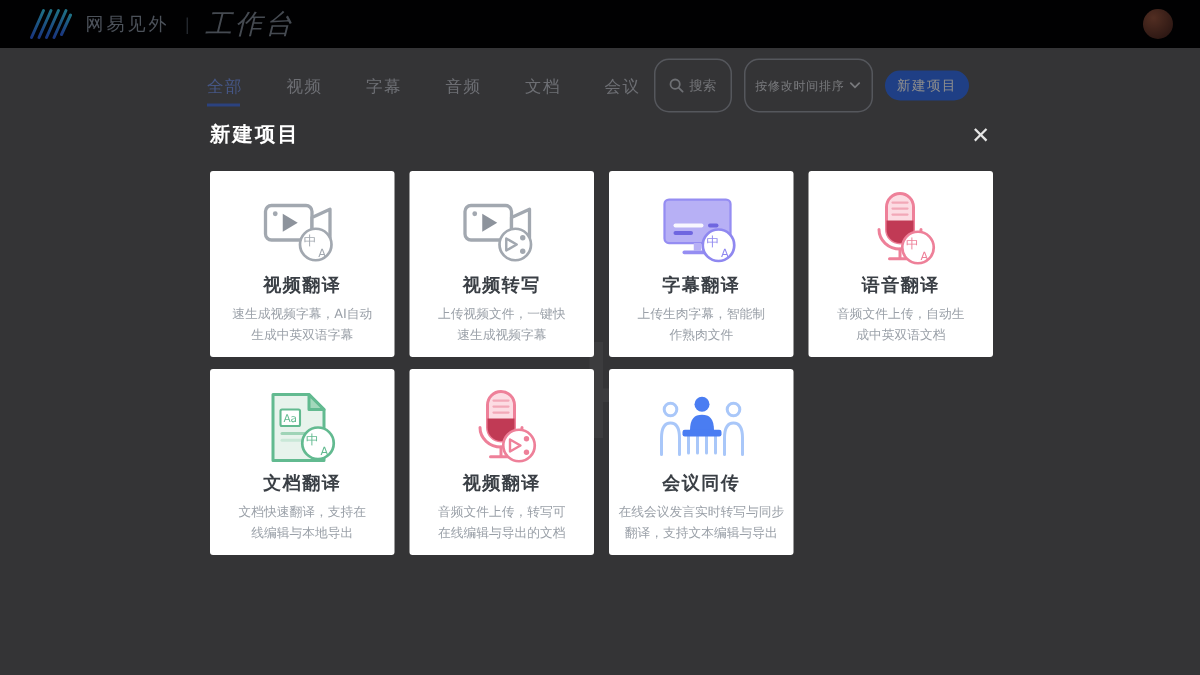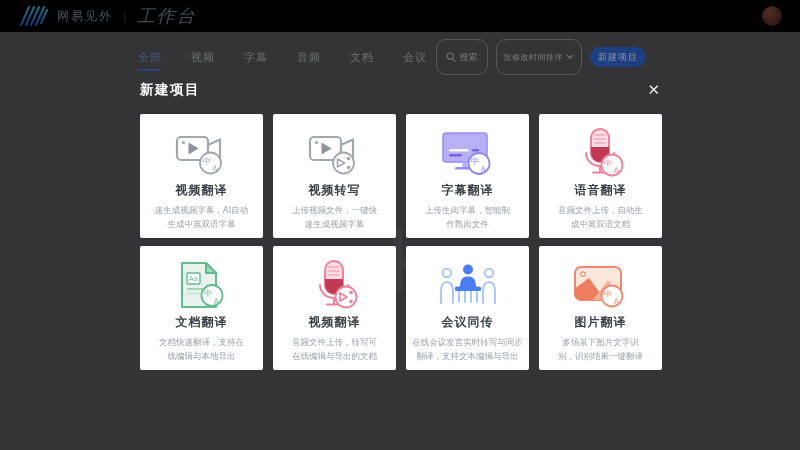--- a/index.html
+++ b/index.html
@@ -253,39 +253,16 @@
             <rect x="19" y="28.5" width="26" height="4.5" rx="1.5" fill="#4a7df2"></rect>
           </svg>
         </div>
         <div class="card-title">会议同传</div>
         <div class="card-desc">
           <div>在线会议发言实时转写与同步</div>
           <div>翻译，支持文本编辑与导出</div>
         </div>
       </div>
 
-      <div class="card">
-        <div class="icon-wrap">
-          <svg width="64" height="56" viewBox="0 0 64 56">
-            <defs>
-                <clipPath id="picclip">
-                  <rect x="6" y="9" width="46" height="33" rx="6"></rect>
-                </clipPath>
-              </defs>
-            <rect x="6" y="9" width="46" height="33" rx="6" fill="#fce7dd" stroke="#ee8a70" stroke-width="2"></rect>
-            <g clip-path="url(#picclip)">
-              <path d="M4 32 L20 20 L36 42 L4 42 Z" fill="#ec7d5f"></path>
-              <path d="M24 42 L39 22 L54 42 Z" fill="#f6b29d"></path>
-            </g>
-            <circle cx="14" cy="16" r="2.2" fill="#fff" stroke="#ee8a70" stroke-width="1.2"></circle>
-            <use href="#bdg-tr" class="c-coral" transform="translate(43,38)"></use>
-          </svg>
-        </div>
-        <div class="card-title">图片翻译</div>
-        <div class="card-desc">
-          <div>多场景下图片文字识</div>
-          <div>别，识别结果一键翻译</div>
-        </div>
-      </div>
 
     </div>
   </div>
 </div>
 
 </body></html>

